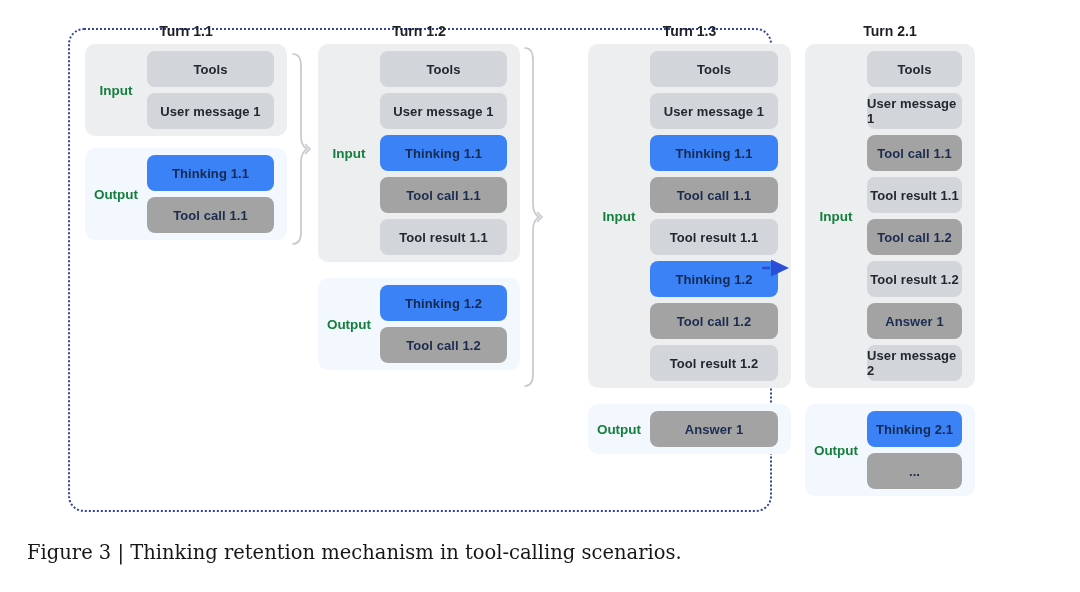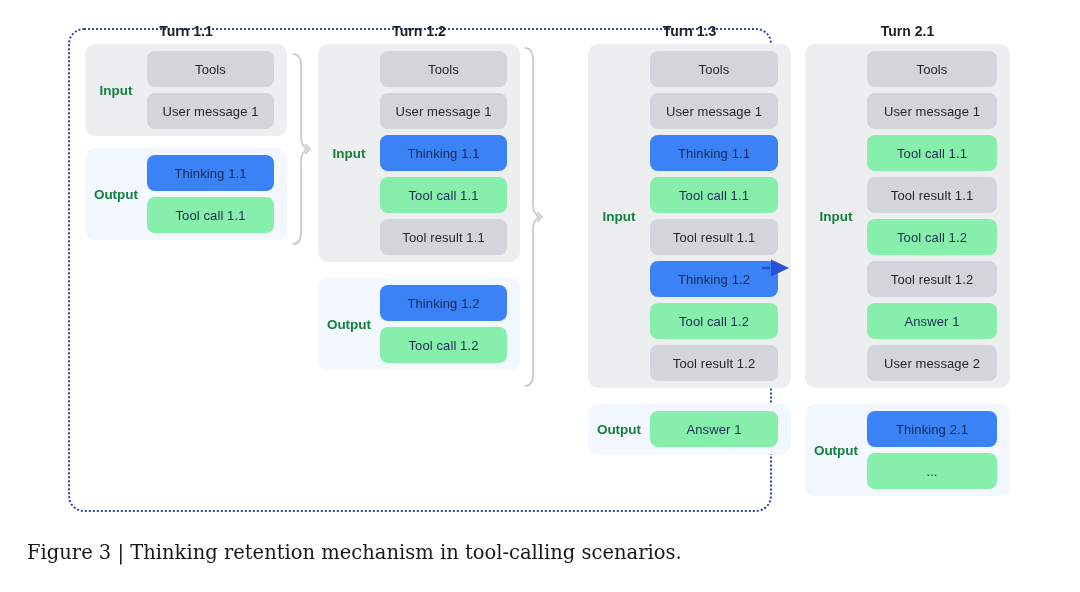--- a/index.html
+++ b/index.html
@@ -24,25 +24,25 @@
   .output-group{background:#F3F7FE;}
   .mt12{margin-top:12px;}
   .mt16{margin-top:16px;}
   .group-label{
     width:62px;flex:none;text-align:center;
     font-size:13.5px;font-weight:700;color:#15803d;
   }
   .boxes{flex:1;display:flex;flex-direction:column;gap:6px;min-width:0;}
   .box{
     height:36px;border-radius:8px;display:flex;align-items:center;justify-content:center;
-    font-size:13px;font-weight:400;letter-spacing:0.1px;
+    font-size:13px;font-weight:700;letter-spacing:0.1px;
   }
   .box.gray{background:#D2D5D9;color:#23272e;}
   .box.blue{background:#3b82f6;color:#16294e;}
-  .box.lightblue{background:#86efac;color:#1b2c50;}
+  .box.lightblue{background:#a3a3a3;color:#1b2c50;}
   .brace{position:absolute;}
   .brace path{fill:none;stroke:#C6C9CE;stroke-width:1.7;stroke-linecap:round;stroke-linejoin:round;}
   .next-arrow{position:absolute;left:759px;top:256px;}
   .caption{
     position:absolute;left:27px;top:541px;
     font-family:"DejaVu Serif", serif;font-size:19.5px;color:#161616;white-space:nowrap;
   }
 </style>
 </head>
 <body>
@@ -121,21 +121,21 @@
           <div class="box lightblue">Answer 1</div>
         </div>
     </div>
   </div>
 
   <svg class="next-arrow" width="34" height="24" viewBox="0 0 34 24">
     <line x1="3" y1="12" x2="11" y2="12" stroke="#2B4ED6" stroke-width="2.6"></line>
     <polygon points="12,3.5 30,12 12,20.5" fill="#2B4ED6"></polygon>
   </svg>
 
-  <div class="turn" style="left:805px;width:205px;">
+  <div class="turn" style="left:805px;width:170px;">
     <div class="turn-title">Turn 2.1</div>
     <div class="group input-group">
       <div class="group-label">Input</div>
       <div class="boxes">
           <div class="box gray">Tools</div>
           <div class="box gray">User message 1</div>
           <div class="box lightblue">Tool call 1.1</div>
           <div class="box gray">Tool result 1.1</div>
           <div class="box lightblue">Tool call 1.2</div>
           <div class="box gray">Tool result 1.2</div>

